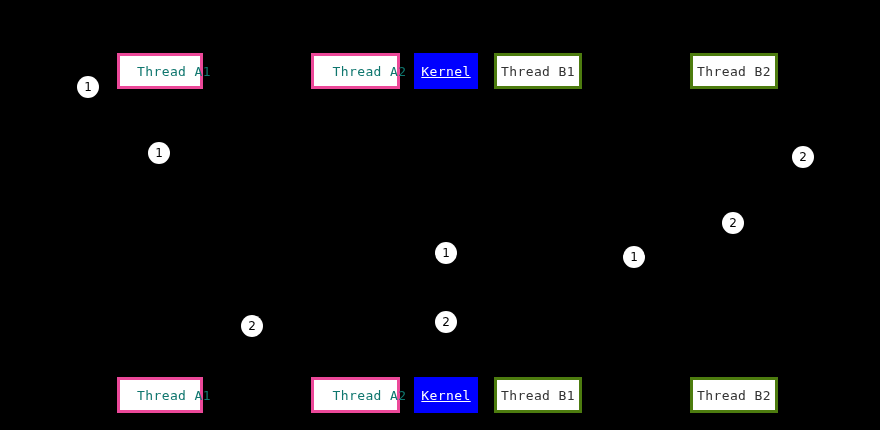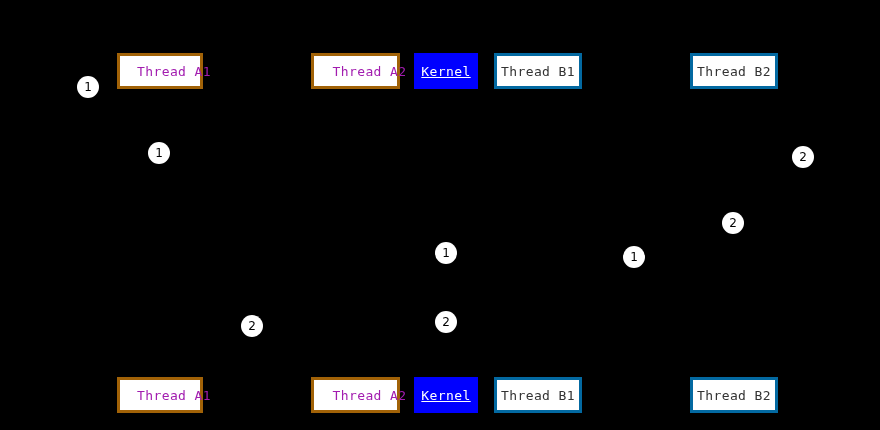--- a/index.html
+++ b/index.html
@@ -29,28 +29,28 @@
     display: flex;
     align-items: center;
     justify-content: center;
     height: 36px;
     font-size: 13px;
     letter-spacing: 0.4px;
     white-space: nowrap;
   }
   .participant.thread {
     background: #FFFFFF;
-    color: #a21caf;
-    border: 3px solid #a16207;
+    color: #0f766e;
+    border: 3px solid #ec4899;
     padding-left: 28px;
   }
   .participant.threadb {
     background: #FFFFFF;
     color: #333333;
-    border: 3px solid #0369a1;
+    border: 3px solid #4d7c0f;
   }
   .participant.kernel {
     background: #0000FF;
     color: #FFFFFF;
     border: 0;
     text-decoration: underline;
   }
   
   .step {
     position: absolute;

